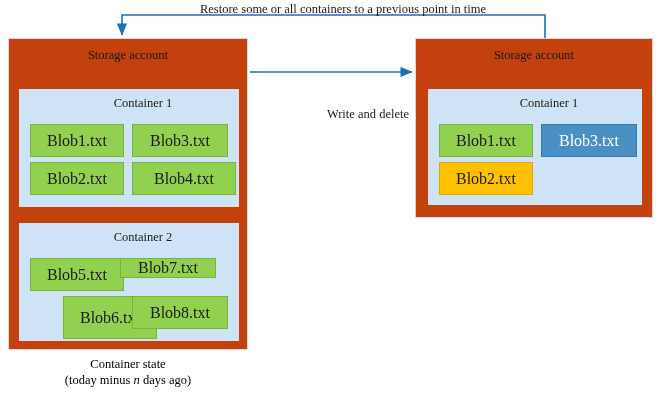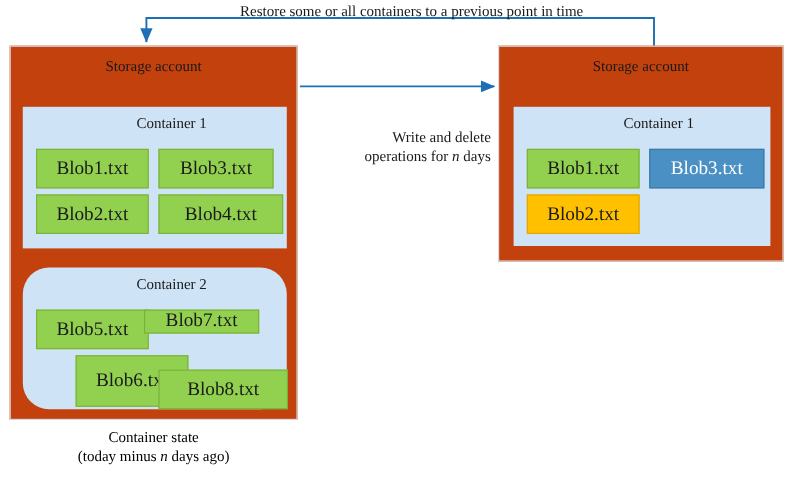--- a/index.html
+++ b/index.html
@@ -155,37 +155,36 @@
     <div class="storage-title">Storage account</div>
 
     <div class="container-box" style="left:10px; top:50px; width:220px; height:118px;">
       <div class="container-title">Container 1</div>
       <div class="blob blob-green" style="left:11px; top:35px; width:94px; height:33px;">Blob1.txt</div>
       <div class="blob blob-green" style="left:113px; top:35px; width:96px; height:33px;">Blob3.txt</div>
       <div class="blob blob-green" style="left:11px; top:73px; width:94px; height:33px;">Blob2.txt</div>
       <div class="blob blob-green" style="left:113px; top:73px; width:104px; height:33px;">Blob4.txt</div>
     </div>
 
-    <div class="container-box" style="left:10px; top:184px; width:220px; height:118px;border-radius:22px;">
+    <div class="container-box" style="left:10px; top:184px; width:220px; height:118px;">
       <div class="container-title">Container 2</div>
       <div class="blob blob-green" style="left:11px; top:35px; width:94px; height:33px;">Blob5.txt</div>
       <div class="blob blob-green" style="left:101px; top:35px; width:96px; height:20px;">Blob7.txt</div>
       <div class="blob blob-green" style="left:11px; top:73px; width:94px; height:43px;margin-left:33px;">Blob6.txt</div>
-      <div class="blob blob-green" style="left:113px; top:85px; width:108px; height:33px;">Blob8.txt</div>
+      <div class="blob blob-green" style="left:113px; top:73px; width:96px; height:33px;">Blob8.txt</div>
     </div>
   </div>
 
   <div class="left-caption">
     <div>Container state</div>
     <div>(today minus <em>n</em> days ago)</div>
   </div>
 
   <div class="mid-caption">
     <div>Write and delete</div>
-    <div>operations for <em>n</em> days</div>
   </div>
 
   <div class="storage-panel" id="panel-right">
     <div class="storage-title">Storage account</div>
 
     <div class="container-box" style="left:12px; top:50px; width:214px; height:116px;">
       <div class="container-title">Container 1</div>
       <div class="blob blob-green" style="left:11px; top:35px; width:94px; height:33px;">Blob1.txt</div>
       <div class="blob blob-blue" style="left:113px; top:35px; width:96px; height:33px;">Blob3.txt</div>
       <div class="blob blob-yellow" style="left:11px; top:73px; width:94px; height:33px;">Blob2.txt</div>

